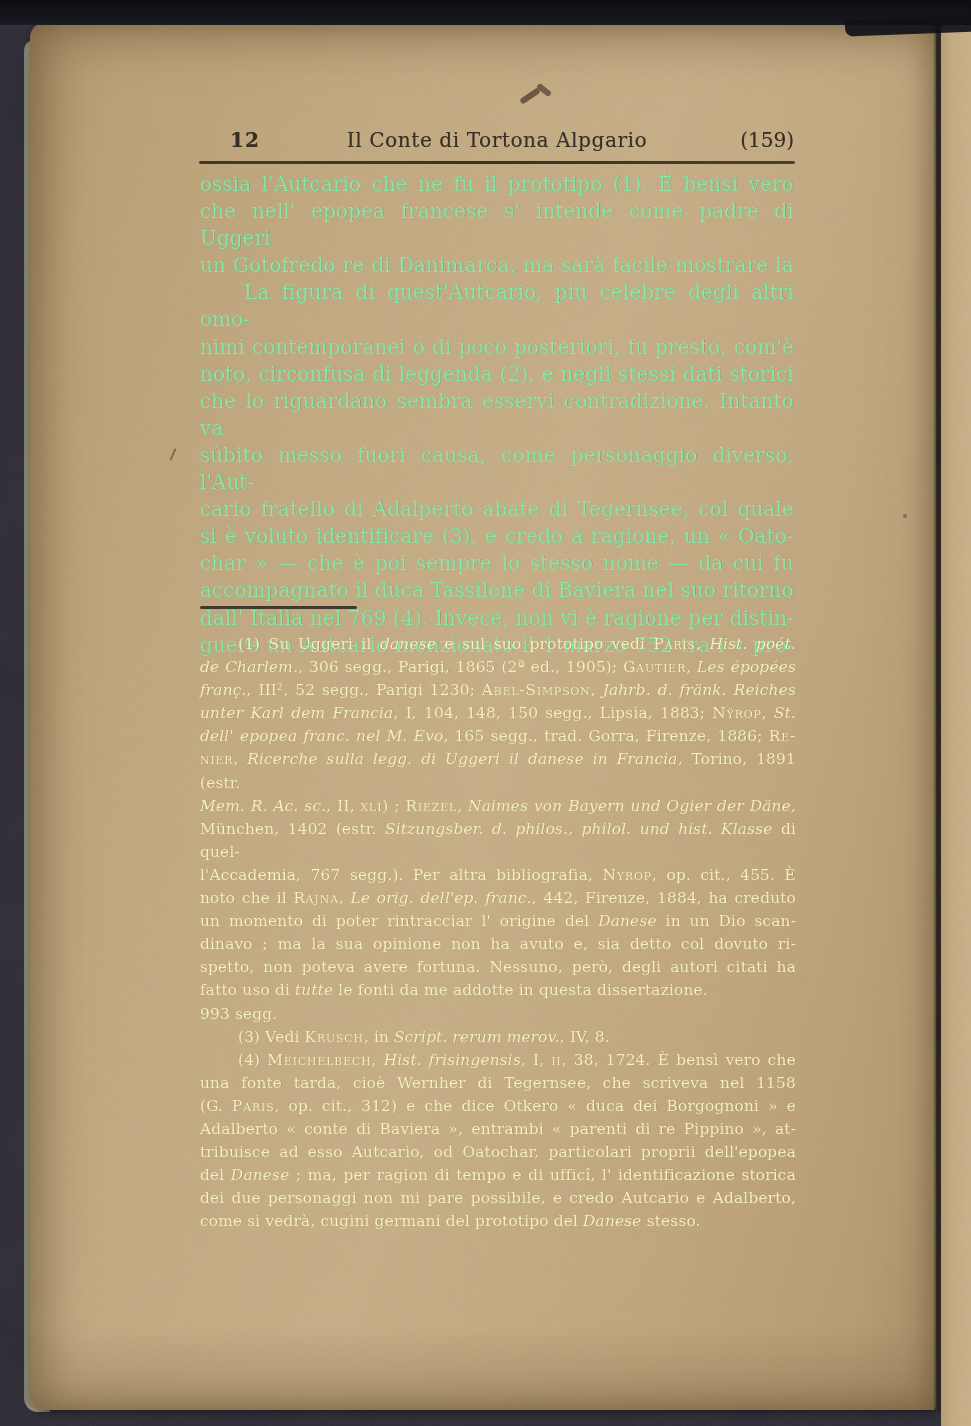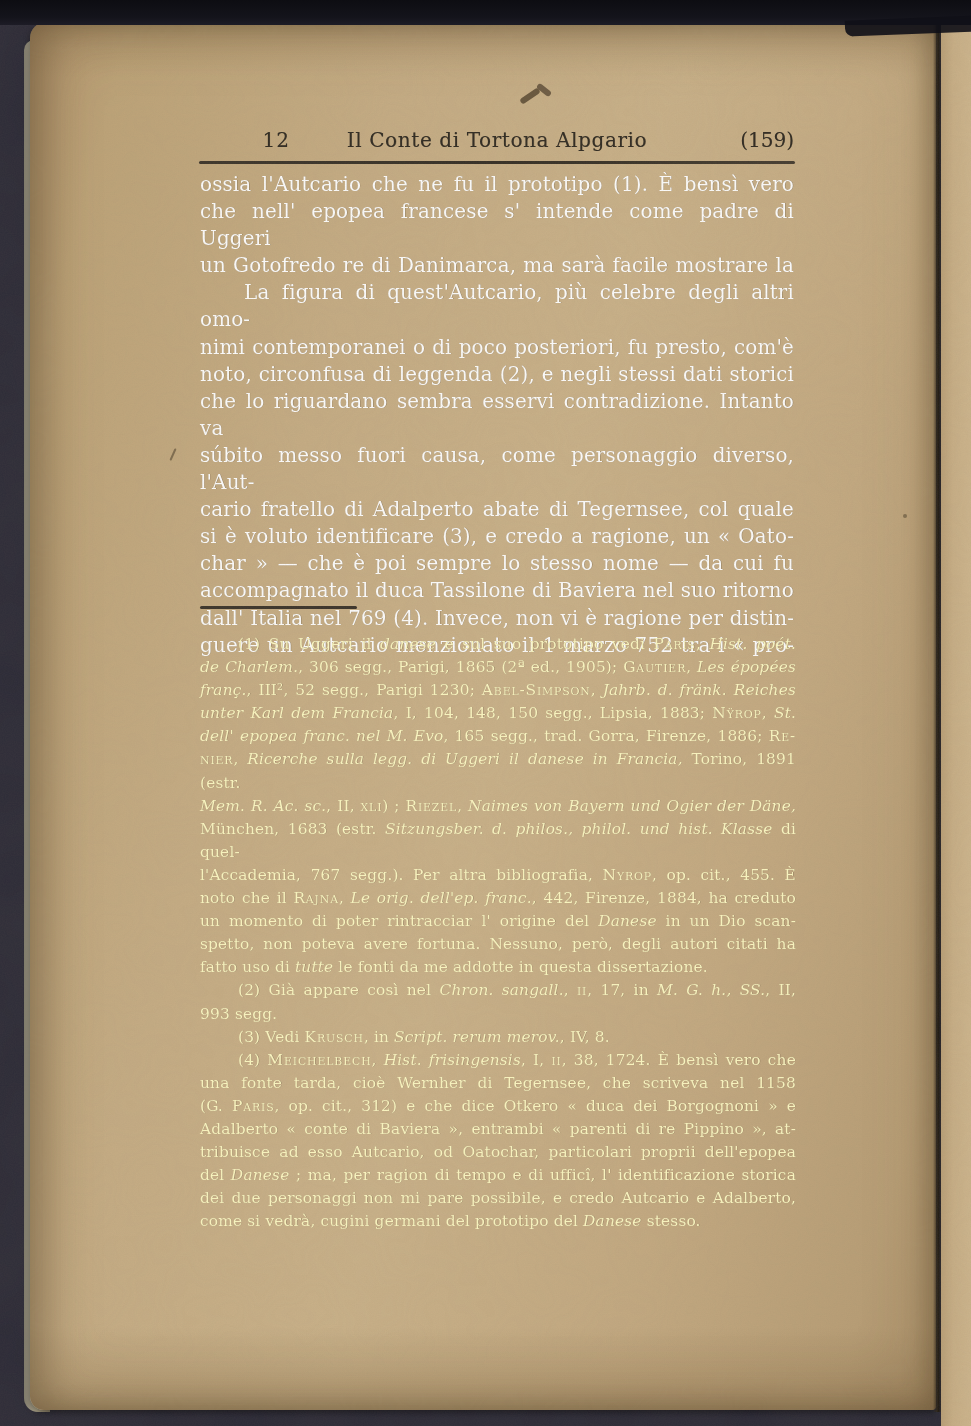--- a/index.html
+++ b/index.html
@@ -60,32 +60,32 @@
   .smudge{position:absolute;left:519px;top:83px;width:44px;height:30px;filter:blur(.4px);opacity:.88;}
   .smudge .s1{position:absolute;left:0;top:10px;width:22px;height:6px;background:#5a4a33;border-radius:3px;transform:rotate(-34deg);}
   .smudge .s2{position:absolute;left:17px;top:4px;width:16px;height:6px;background:#61503a;border-radius:3px;transform:rotate(38deg);}
   .mark-slash{position:absolute;left:172px;top:448px;width:2px;height:13px;background:rgba(72,60,42,.55);transform:rotate(24deg);border-radius:2px;}
   .mark-dot{position:absolute;left:903px;top:514px;width:4px;height:4px;background:rgba(70,58,40,.5);border-radius:50%;}
   .header-row{
     position:absolute;left:200px;top:127px;width:594px;height:26px;
     display:flex;align-items:baseline;justify-content:space-between;
     font-size:20px;line-height:26px;color:#2f2a22;
   }
-  .header-row .pageno{width:90px;text-align:right;letter-spacing:1px;}
+  .header-row .pageno{width:90px;text-align:center;letter-spacing:1px;font-weight:bold;}
   .header-row .title{flex:1;text-align:center;letter-spacing:.6px;}
   .header-row .folio{width:90px;text-align:right;}
   .header-rule{
     position:absolute;left:199px;top:161px;width:596px;height:3px;
     background:linear-gradient(90deg,#3c352b 0%,#332d24 55%,#443c30 100%);
     border-radius:2px;
   }
 
   .main-text{
     position:absolute;left:200px;top:171px;width:594px;
-    font-size:20px;line-height:27.1px;color:#ffffff;
+    font-size:20px;line-height:27.1px;color:#86efac;
     letter-spacing:.1px;
   }
   .footnote-rule{
     position:absolute;left:200px;top:606px;width:157px;height:2.5px;
     background:#3a332a;border-radius:2px;
   }
   .footnotes{
     position:absolute;left:200px;top:633px;width:596px;
     font-size:15.5px;line-height:23.1px;color:#fef9c3;
     letter-spacing:.1px;
@@ -138,27 +138,27 @@
 
   <div class="footnote-rule"></div>
   <div class="footnotes txt-shadow">
       <div class="tline ind"><span>(1) Su Uggeri il </span><span class="it">danese</span><span> e sul suo prototipo vedi </span><span class="sc">Paris</span><span>, </span><span class="it">Hist. poét.</span></div>
       <div class="tline"><span class="it">de Charlem.</span><span>, 306 segg., Parigi, 1865 (2ª ed., 1905); </span><span class="sc">Gautier</span><span>, </span><span class="it">Les épopées</span></div>
       <div class="tline"><span class="it">franç.</span><span>, III², 52 segg., Parigi 1230; </span><span class="sc">Abel-Simpson</span><span>, </span><span class="it">Jahrb. d. fränk. Reiches</span></div>
       <div class="tline"><span class="it">unter Karl dem Francia</span><span>, I, 104, 148, 150 segg., Lipsia, 1883; </span><span class="sc">Nÿrop</span><span>, </span><span class="it">St.</span></div>
       <div class="tline"><span class="it">dell' epopea franc. nel M. Evo</span><span>, 165 segg., trad. Gorra, Firenze, 1886; </span><span class="sc">Re-</span></div>
       <div class="tline"><span class="sc">nier</span><span>, </span><span class="it">Ricerche sulla legg. di Uggeri il danese in Francia,</span><span> Torino, 1891 (estr.</span></div>
       <div class="tline"><span class="it">Mem. R. Ac. sc.</span><span>, II, </span><span class="sc">xli</span><span>) ; </span><span class="sc">Riezel</span><span>, </span><span class="it">Naimes von Bayern und Ogier der Däne,</span></div>
-      <div class="tline"><span>München, 1683 (estr. </span><span class="it">Sitzungsber. d. philos., philol. und hist. Klasse</span><span> di quel-</span></div>
+      <div class="tline"><span>München, 1402 (estr. </span><span class="it">Sitzungsber. d. philos., philol. und hist. Klasse</span><span> di quel-</span></div>
       <div class="tline"><span>l'Accademia, 767 segg.). Per altra bibliografia, </span><span class="sc">Nyrop</span><span>, op. cit., 455. È</span></div>
       <div class="tline"><span>noto che il </span><span class="sc">Rajna</span><span>, </span><span class="it">Le orig. dell'ep. franc.</span><span>, 442, Firenze, 1884, ha creduto</span></div>
       <div class="tline"><span>un momento di poter rintracciar l' origine del </span><span class="it">Danese</span><span> in un Dio scan-</span></div>
+      <div class="tline"><span>dinavo ; ma la sua opinione non ha avuto e, sia detto col dovuto ri-</span></div>
       <div class="tline"><span>spetto, non poteva avere fortuna. Nessuno, però, degli autori citati ha</span></div>
       <div class="tline nj"><span>fatto uso di </span><span class="it">tutte</span><span> le fonti da me addotte in questa dissertazione.</span></div>
-      <div class="tline ind"><span>(2) Già appare così nel </span><span class="it">Chron. sangall.</span><span>, </span><span class="sc">ii</span><span>, 17, in </span><span class="it">M. G. h., SS.</span><span>, II,</span></div>
       <div class="tline nj"><span>993 segg.</span></div>
       <div class="tline ind nj"><span>(3) Vedi </span><span class="sc">Krusch</span><span>, in </span><span class="it">Script. rerum merov.</span><span>, IV, 8.</span></div>
       <div class="tline ind"><span>(4) </span><span class="sc">Meichelbech</span><span>, </span><span class="it">Hist. frisingensis</span><span>, I, </span><span class="sc">ii</span><span>, 38, 1724. È bensì vero che</span></div>
       <div class="tline"><span>una fonte tarda, cioè Wernher di Tegernsee, che scriveva nel 1158</span></div>
       <div class="tline"><span>(G. </span><span class="sc">Paris</span><span>, op. cit., 312) e che dice Otkero « duca dei Borgognoni » e</span></div>
       <div class="tline"><span>Adalberto « conte di Baviera », entrambi « parenti di re Pippino », at-</span></div>
       <div class="tline"><span>tribuisce ad esso Autcario, od Oatochar, particolari proprii dell'epopea</span></div>
       <div class="tline"><span>del </span><span class="it">Danese</span><span> ; ma, per ragion di tempo e di ufficî, l' identificazione storica</span></div>
       <div class="tline"><span>dei due personaggi non mi pare possibile, e credo Autcario e Adalberto,</span></div>
       <div class="tline nj"><span>come si vedrà, cugini germani del prototipo del </span><span class="it">Danese</span><span> stesso.</span></div>

